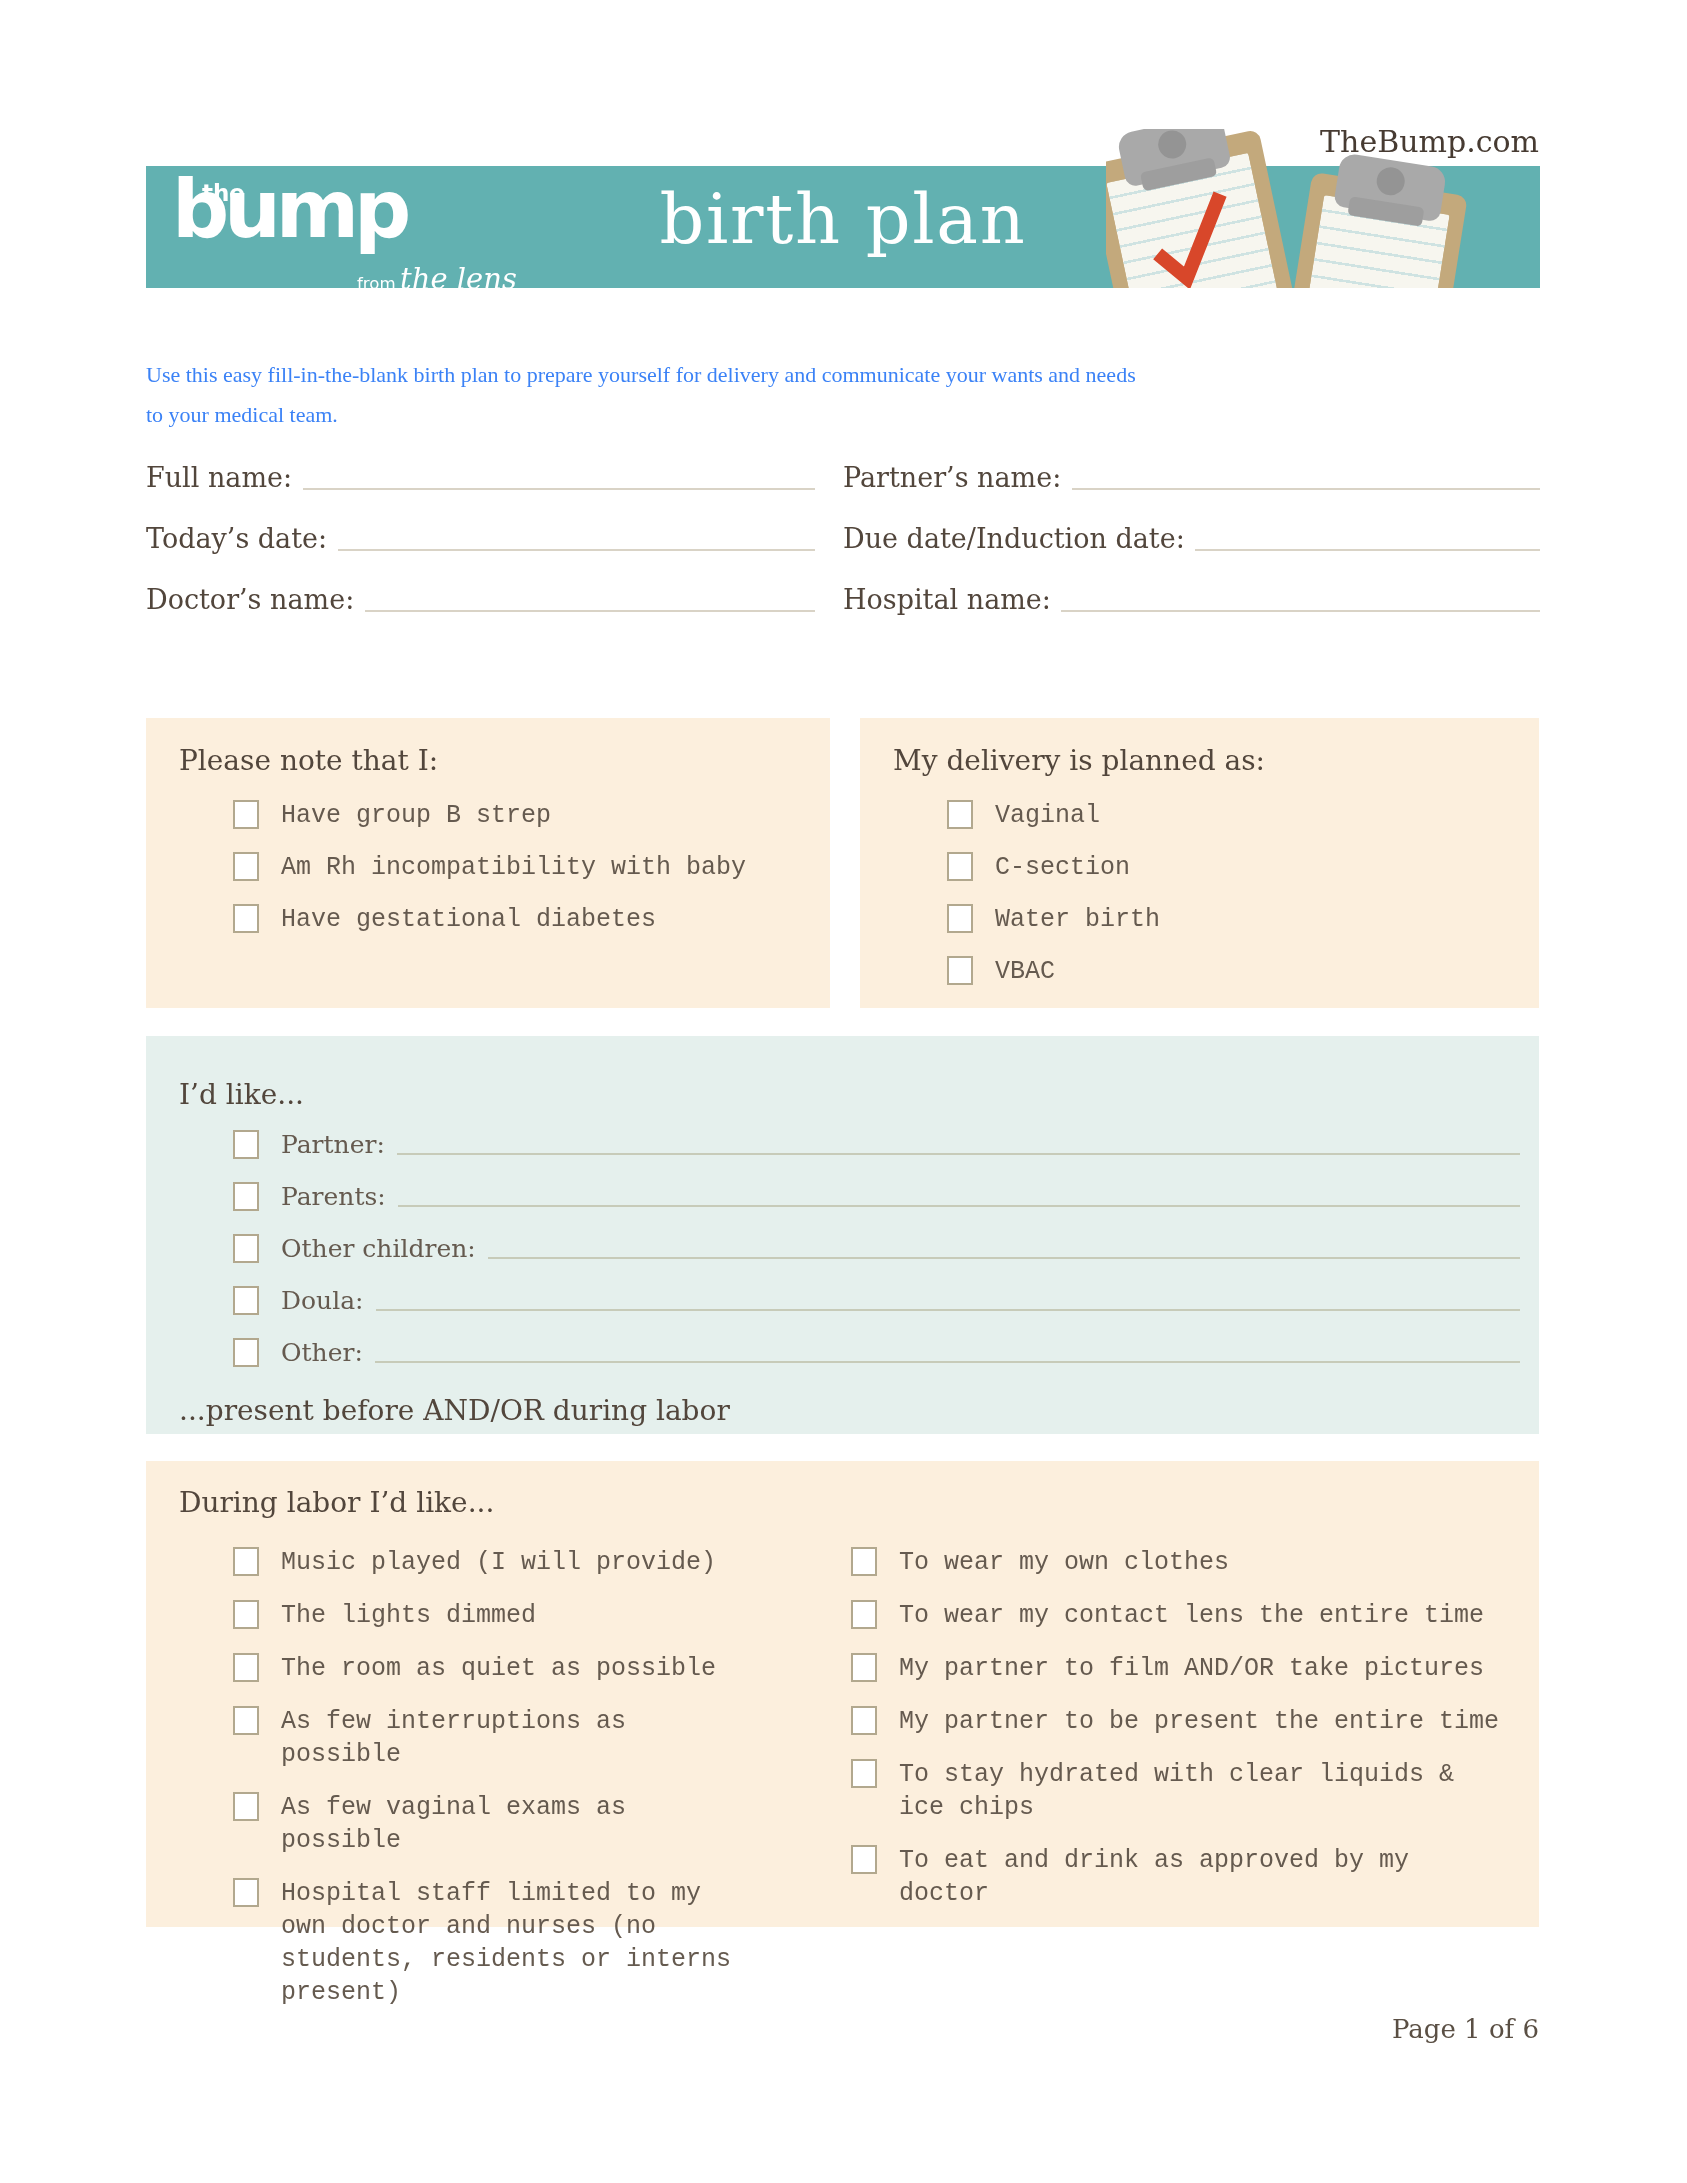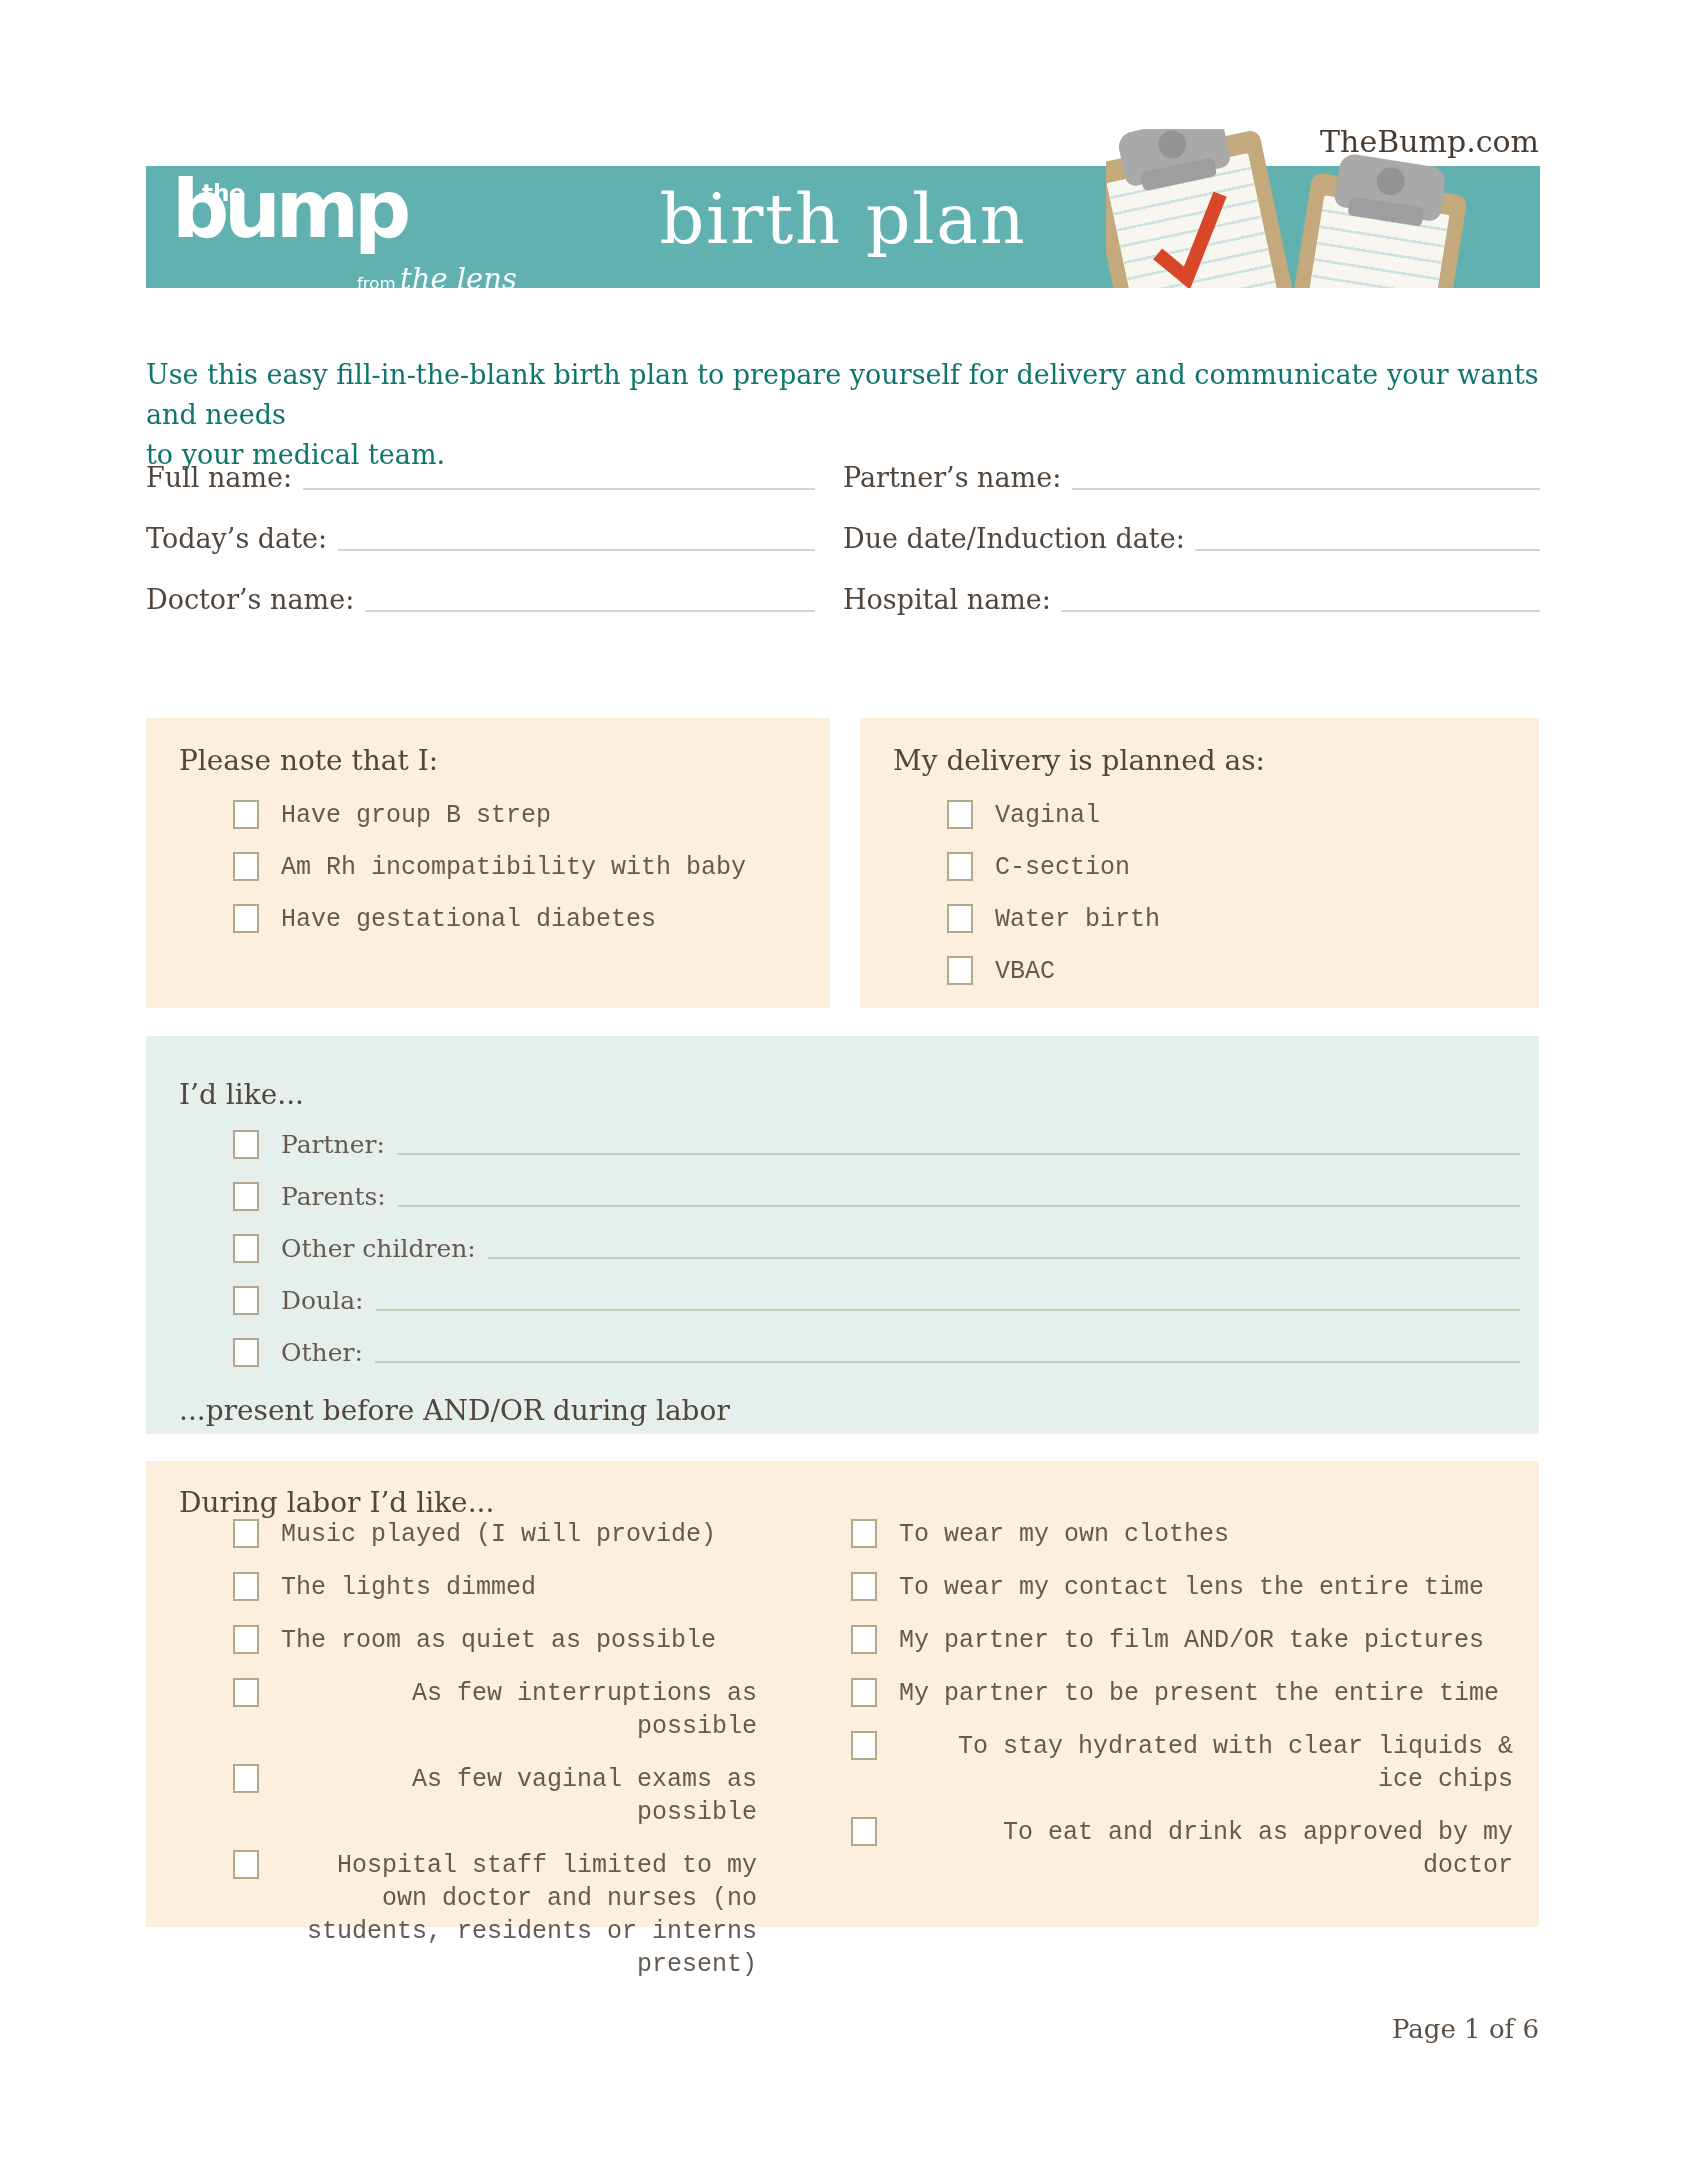--- a/index.html
+++ b/index.html
@@ -53,21 +53,21 @@
   }
   .clip::before {
     content:""; position:absolute; left:50%; bottom:-7px; transform:translateX(-50%);
     width:75px; height:19px; background:#9e9e9e; border-radius:5.2px;
   }
   .clipboard.front { left:1.7px; top:15.7px; width:175px; height:218px; transform:rotate(-12deg); z-index:2; }
   .clipboard.back  { left:190px; top:54px; width:157px; height:201px; transform:rotate(9deg); z-index:1; }
   .check-svg { position:absolute; left:33px; top:45px; z-index:4; }
 
   
-  .intro { position:absolute; left:146px; top:355px; width:1415px; font-size:27px; color:#0f766e; }
+  .intro { position:absolute; left:146px; top:355px; width:1415px; font-size:22px; color:#3b82f6;font-family:Liberation Serif, serif; }
   .intro .line { display:block; line-height:40px; }
 
   
   .fields { position:absolute; left:146px; top:458px; width:1394px; }
   .field-row { display:flex; margin-bottom:23px; height:38px; }
   .field { display:flex; align-items:center; }
   .field.left  { width:669px; }
   .field.right { flex:1; margin-left:28px; }
   .f-label { font-size:27px; color:#52463c; white-space:nowrap; }
   .f-line { flex:1; height:1.7px; background:#d9d3c6; margin-left:10.5px; align-self:flex-end; margin-bottom:6.1px; }
@@ -94,21 +94,21 @@
   .check-item .item-label { margin-left:22px; margin-top:-0.9px; }
 
   
   .idlike-rows { margin-top:18px; margin-left:54px; display:flex; flex-direction:column; gap:21px; }
   .check-line { display:flex; align-items:center; height:31px; }
   .check-line .item-label { margin-left:22px; white-space:nowrap; }
   .fill-line { flex:1; height:1.7px; background:#c7cbb9; margin-left:12.2px; align-self:flex-end; margin-bottom:5.2px; }
   .idlike-footer { margin-top:26px; font-size:28px; color:#52463c; }
 
   
-  .labor-cols { display:flex; margin-left:54px;text-align:right; }
+  .labor-cols { display:flex; margin-top:28px; margin-left:54px; }
   .labor-col { display:flex; flex-direction:column; gap:21px; }
   .labor-col.left  { width:618px; }
   .labor-col.right { flex:1; }
   .labor-col.left .item-label { max-width:476px; }
 
   
   .page-num { position:absolute; right:148px; top:2014px; font-size:26px; color:#5a4f44; }
 </style>
 </head>
 <body>

